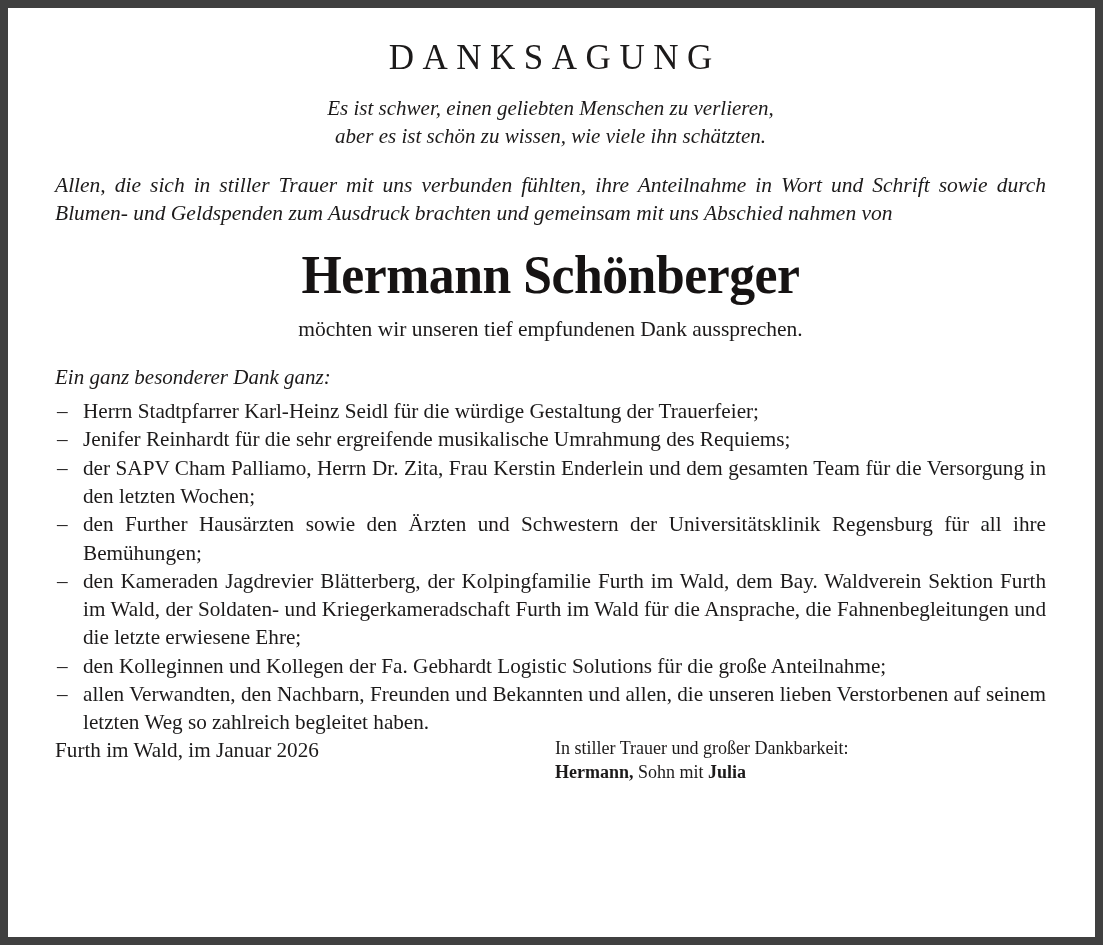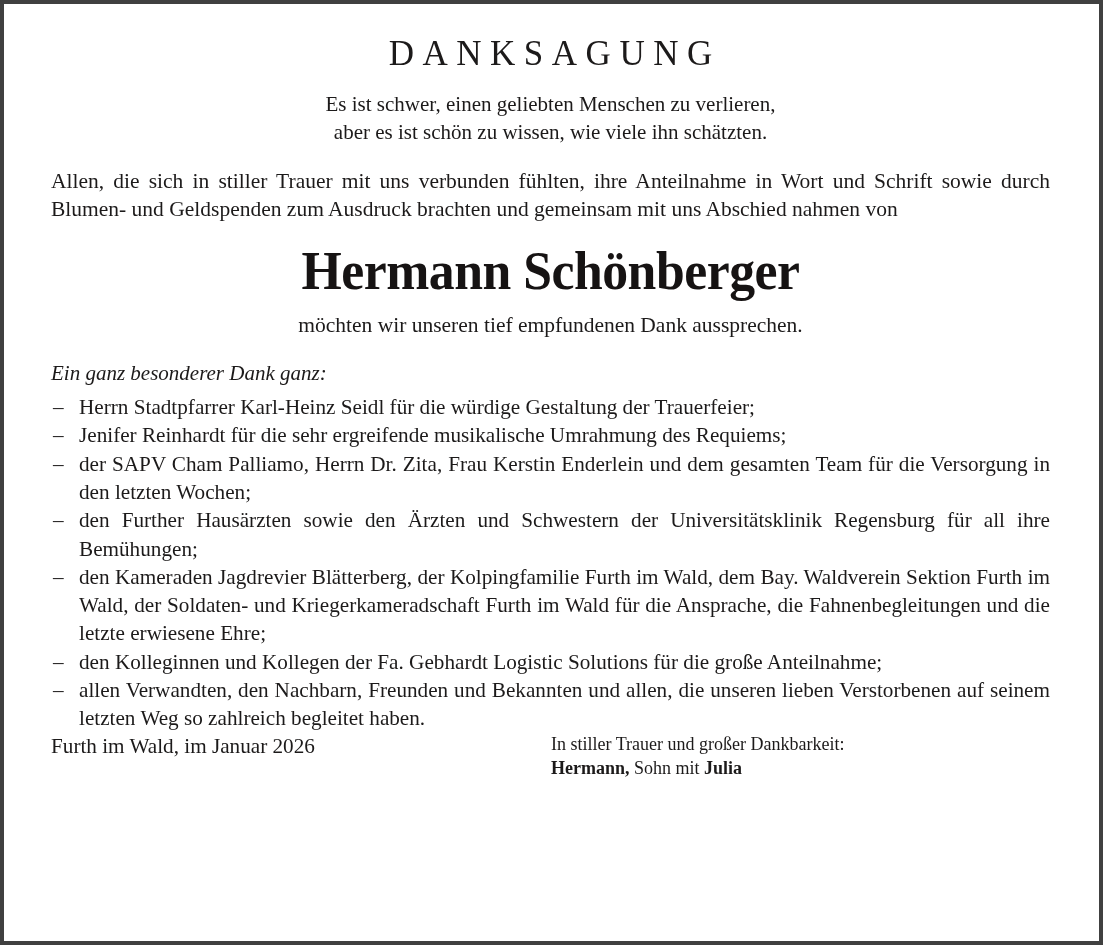--- a/index.html
+++ b/index.html
@@ -12,21 +12,21 @@
     background: #ffffff;
     font-family: "Liberation Serif", "DejaVu Serif", serif;
     color: #1c1a1a;
     overflow: hidden;
   }
 
   #notice {
     box-sizing: border-box;
     width: 1103px;
     height: 945px;
-    border: 4px solid #404040;
+    border: 8px solid #404040;
     background: #ffffff;
     padding: 0;
     position: relative;
   }
 
   .inner {
     box-sizing: border-box;
     width: 100%;
     height: 100%;
     padding: 32px 49px 0 47px;
@@ -39,34 +39,36 @@
     letter-spacing: 8.5px;
     text-indent: 8.5px;
     line-height: 1.05;
     font-weight: 400;
     margin: 0 0 18px 0;
     color: #1c1a1a;
   }
 
   .verse {
     text-align: center;
+    font-style: italic;
     font-size: 21px;
     line-height: 1.33;
     margin: 0 0 20px 0;
     color: #1c1a1a;
   }
   .verse div { white-space: nowrap; }
 
   
   .intro {
     text-align: justify;
     text-justify: inter-word;
     font-size: 21.5px;
     line-height: 1.34;
     margin: 0 0 16px 0;
+    font-style: italic;
   }
 
   
   .name {
     text-align: center;
     font-weight: 700;
     font-size: 55px;
     line-height: 1.12;
     margin: 6px 0 10px 0;
     letter-spacing: -0.5px;

